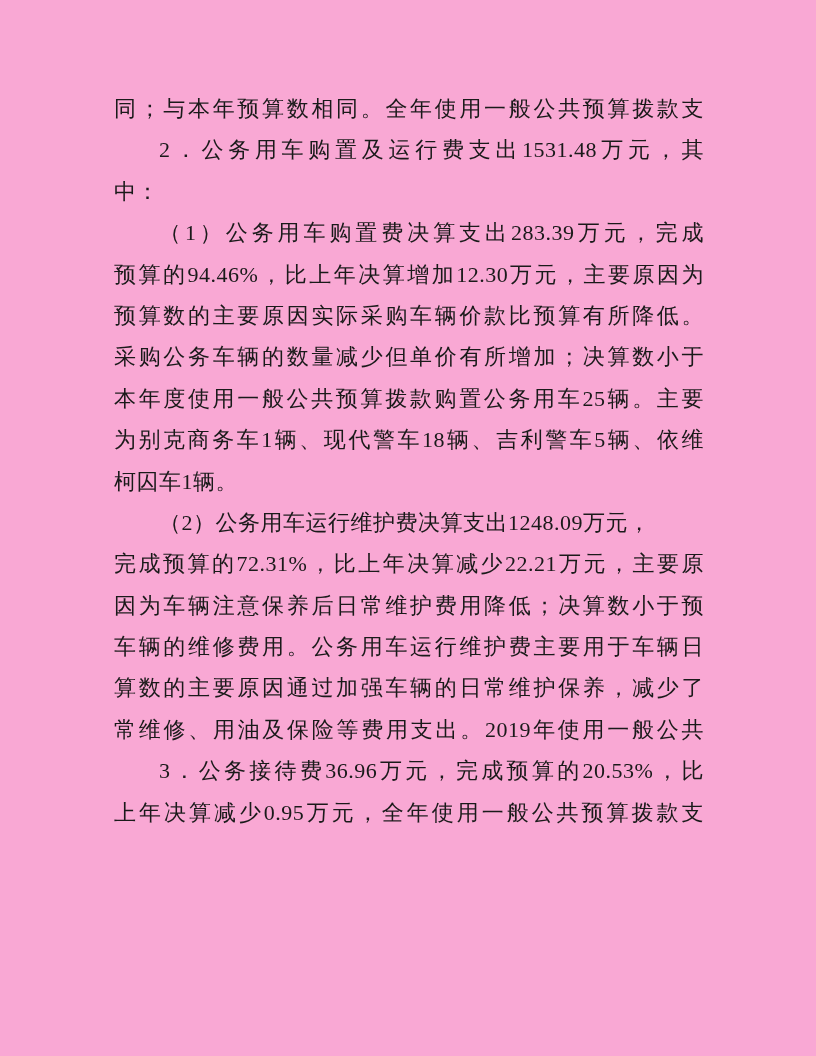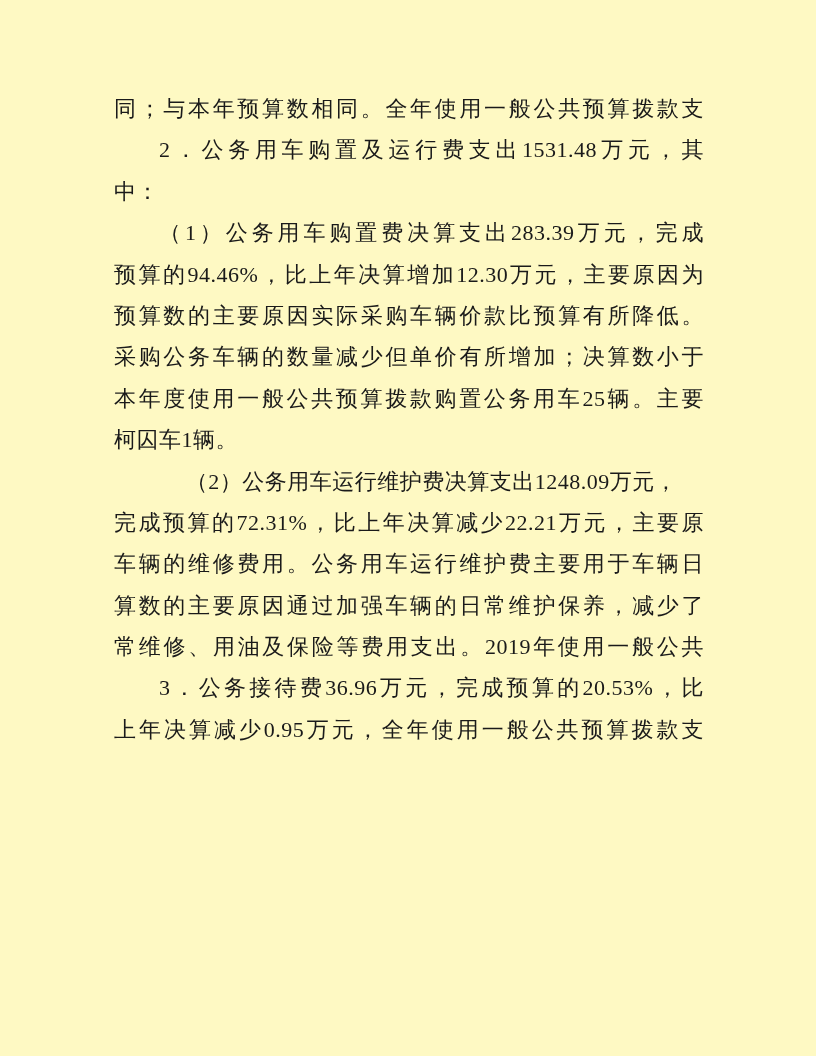--- a/index.html
+++ b/index.html
@@ -11,21 +11,21 @@
     width: 816px;
     height: 1056px;
     overflow: hidden;
     font-family: "Liberation Serif", "DejaVu Serif", serif;
   }
   .page {
     box-sizing: border-box;
     width: 816px;
     height: 1056px;
     padding: 88px 112px 0 114px;
-    background: #fef9c3;
+    background: #f9a8d4;
   }
   .doc-body {
     width: 100%;
   }
   .line {
     font-size: 22px;
     line-height: 41.4px;
     height: 41.4px;
     color: #1a1a1a;
     text-align: left;
@@ -34,38 +34,39 @@
   }
   
   .line.j {
     text-align: justify;
     text-align-last: justify;
     -moz-text-align-last: justify;
   }
   
   .line.indent {
     padding-left: 45px;
-    text-align: center;
   }
 </style>
 </head>
 <body>
 
 <div class="page">
   <div class="doc-body">
     <div class="line j">同；与本年预算数相同。全年使用一般公共预算拨款支</div>
     <div class="line j indent">2．公务用车购置及运行费支出1531.48万元，其</div>
     <div class="line">中：</div>
     <div class="line j indent">（1）公务用车购置费决算支出283.39万元，完成</div>
     <div class="line j">预算的94.46%，比上年决算增加12.30万元，主要原因为</div>
     <div class="line j">预算数的主要原因实际采购车辆价款比预算有所降低。</div>
     <div class="line j">采购公务车辆的数量减少但单价有所增加；决算数小于</div>
     <div class="line j">本年度使用一般公共预算拨款购置公务用车25辆。主要</div>
+    <div class="line j">为别克商务车1辆、现代警车18辆、吉利警车5辆、依维</div>
     <div class="line">柯囚车1辆。</div>
     <div class="line indent">（2）公务用车运行维护费决算支出1248.09万元，</div>
     <div class="line j">完成预算的72.31%，比上年决算减少22.21万元，主要原</div>
+    <div class="line j">因为车辆注意保养后日常维护费用降低；决算数小于预</div>
     <div class="line j">车辆的维修费用。公务用车运行维护费主要用于车辆日</div>
     <div class="line j">算数的主要原因通过加强车辆的日常维护保养，减少了</div>
     <div class="line j">常维修、用油及保险等费用支出。2019年使用一般公共</div>
     <div class="line j indent">3．公务接待费36.96万元，完成预算的20.53%，比</div>
     <div class="line j">上年决算减少0.95万元，全年使用一般公共预算拨款支</div>
   </div>
 </div>
 
 </body></html>

